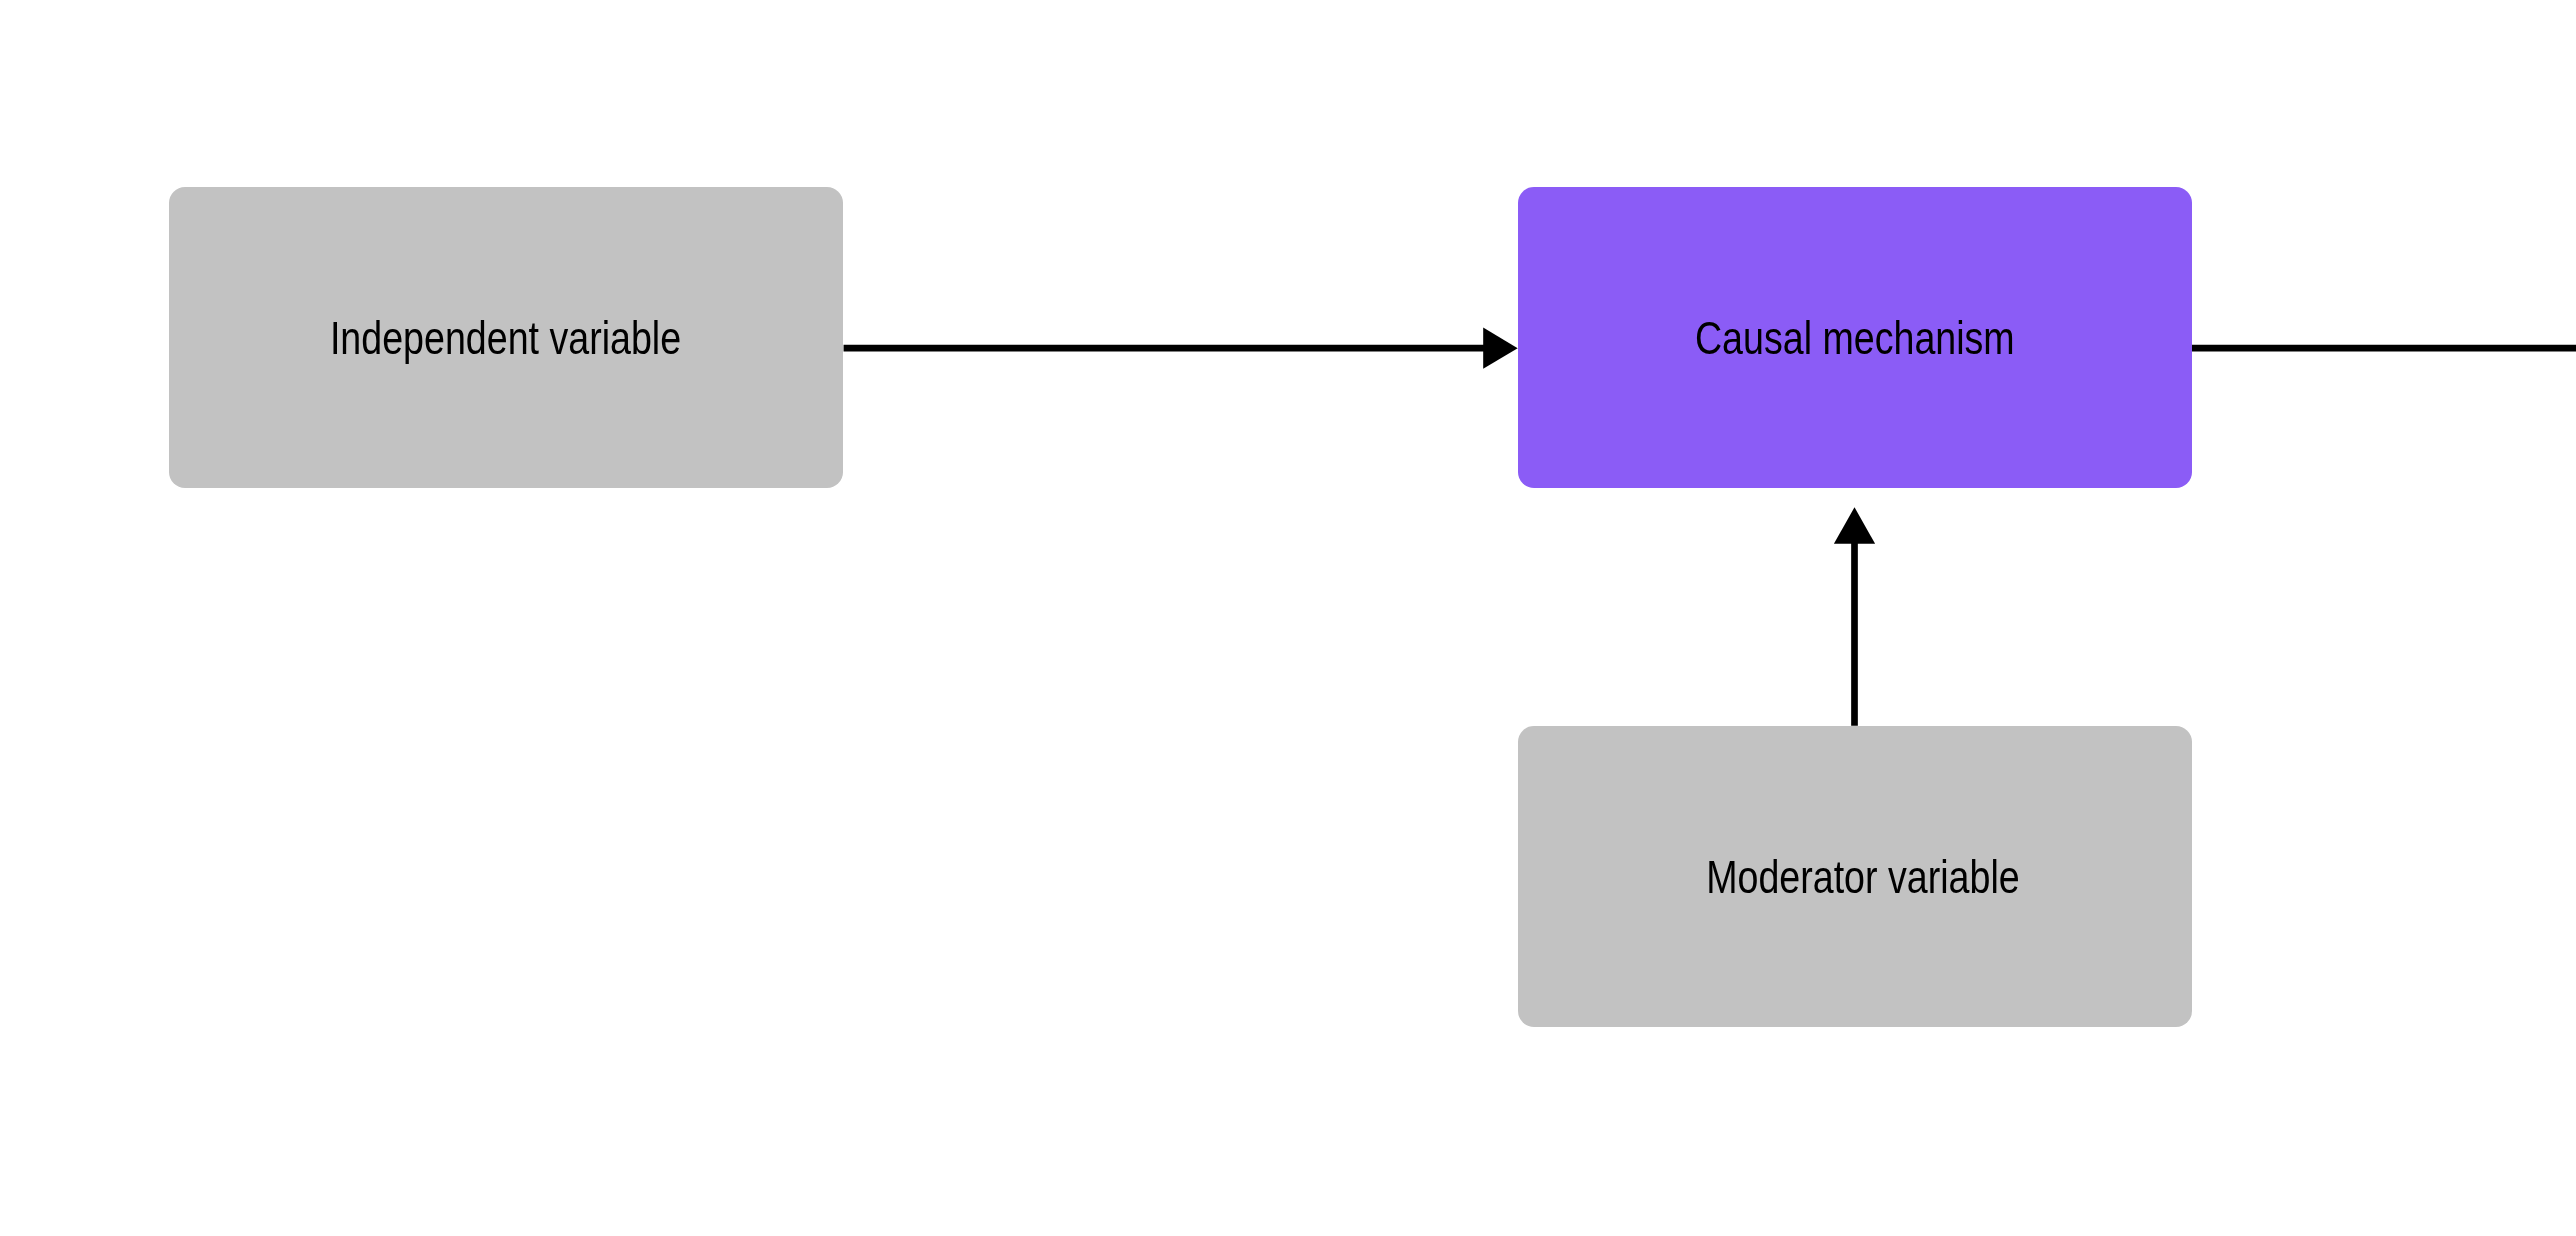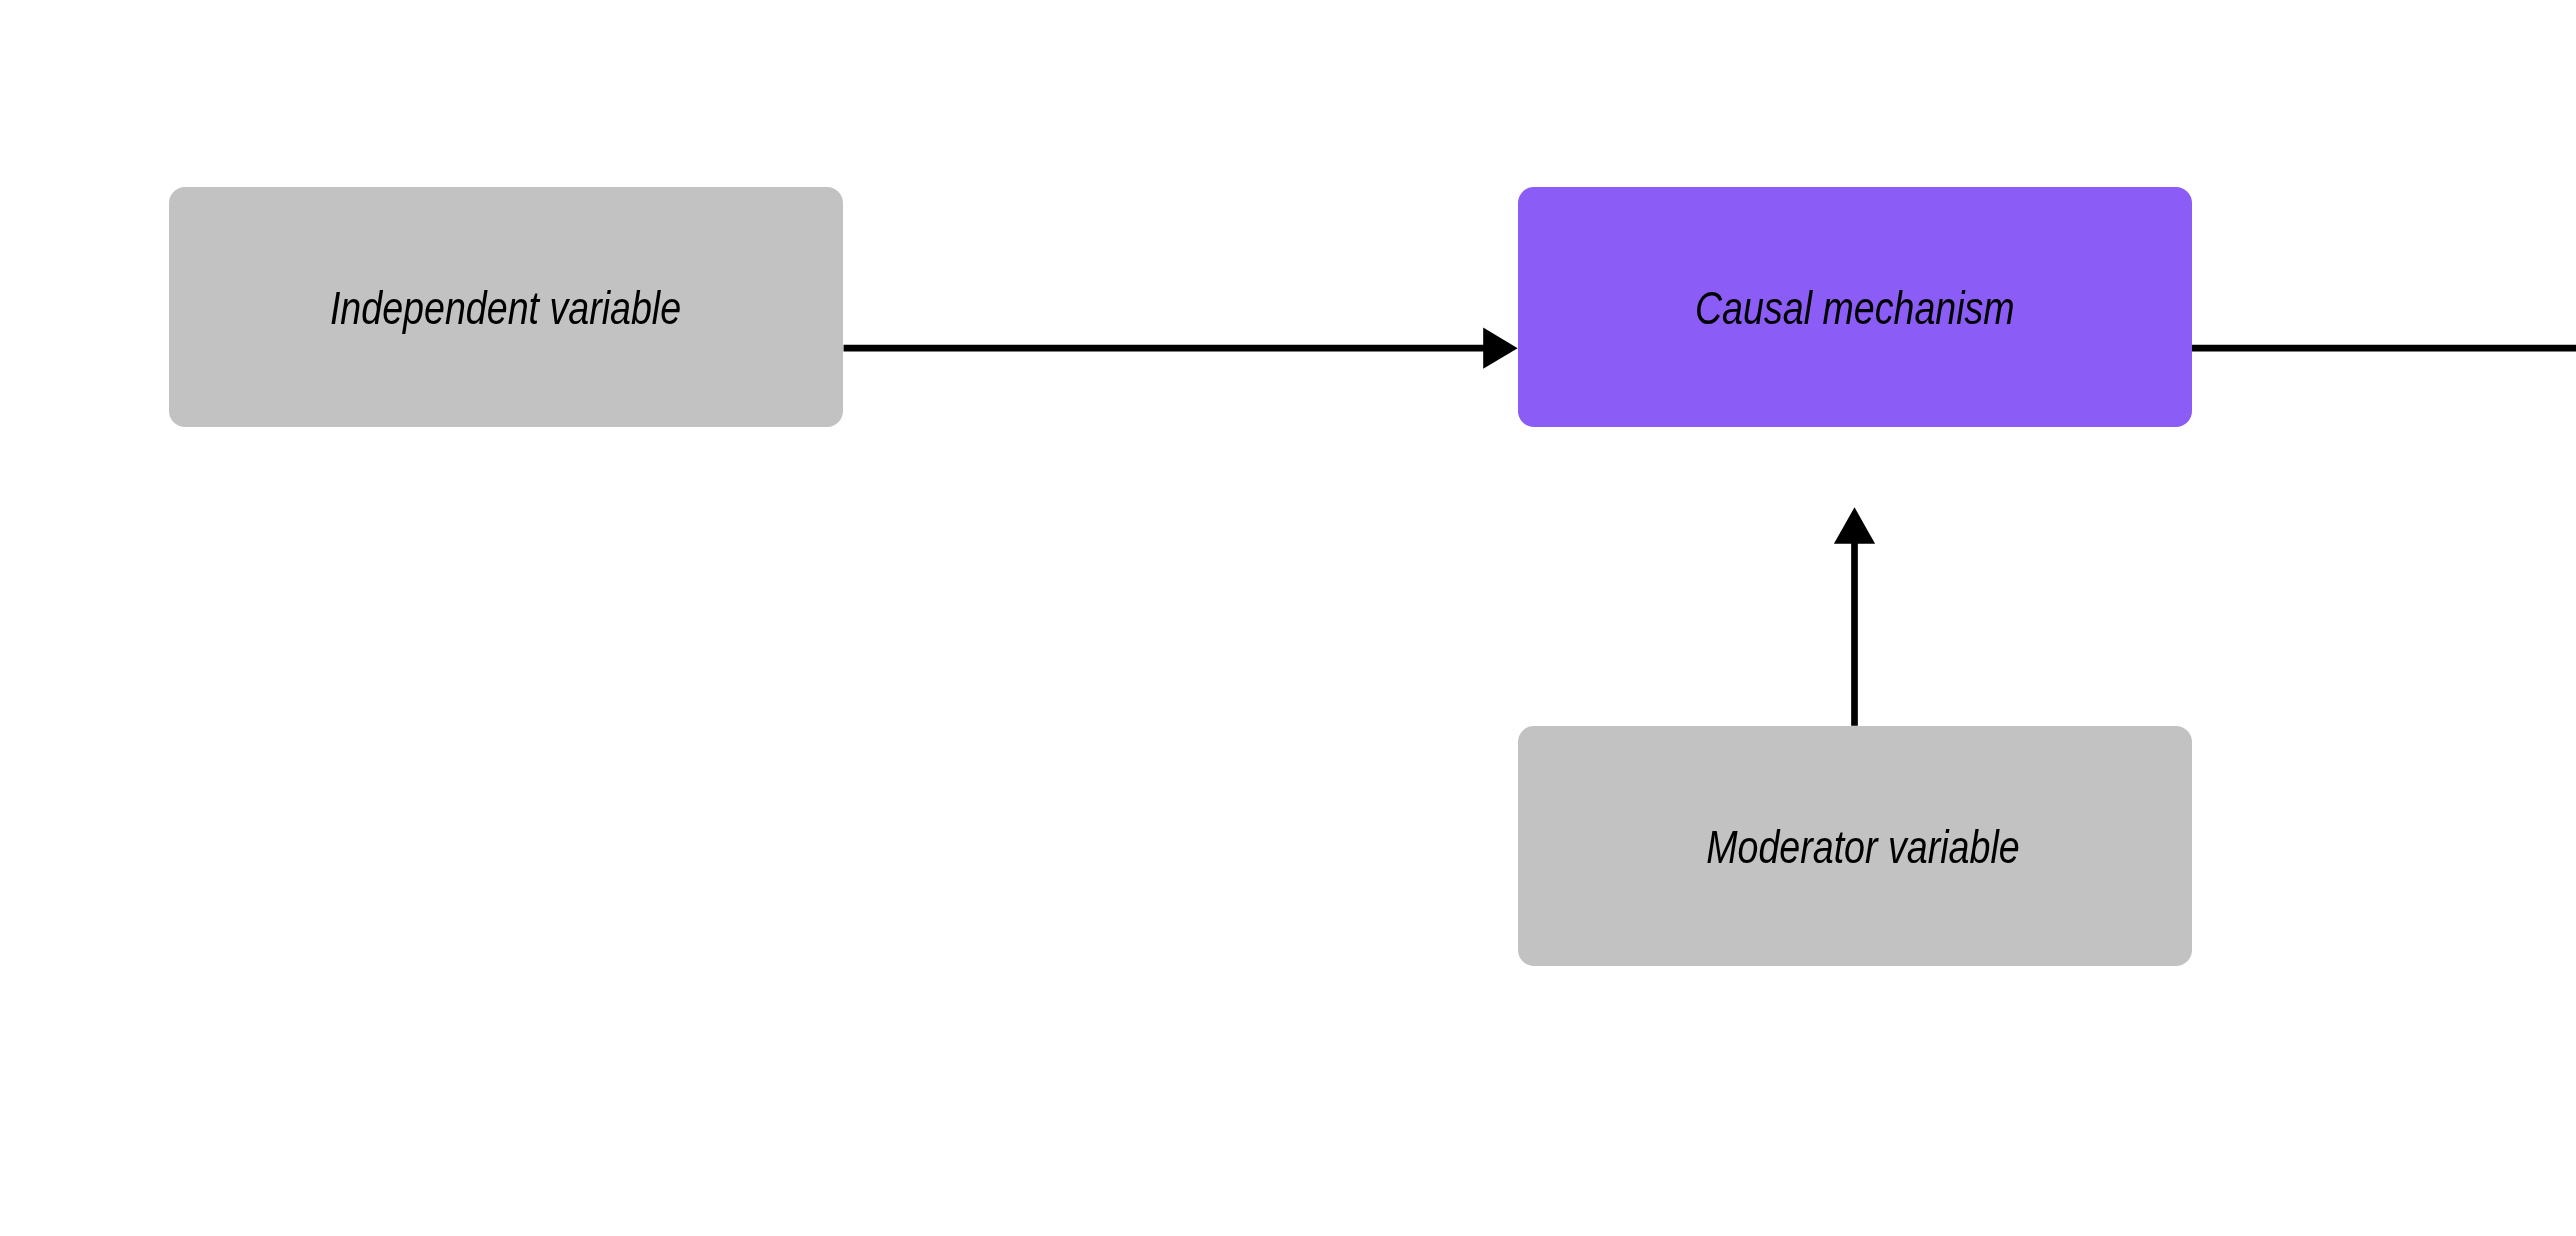--- a/index.html
+++ b/index.html
@@ -17,27 +17,26 @@
   #canvas {
     position: relative;
     width: 3709px;
     height: 1236px;
     background: #ffffff;
   }
   .node {
     position: absolute;
     box-sizing: border-box;
     width: 674px;
-    height: 240px;
+    height: 301px;
     border-radius: 16px;
     display: flex;
     align-items: center;
     justify-content: center;
     text-align: center;
-    font-style: italic;
   }
   .node-label {
     font-family: "Liberation Sans Narrow", "Liberation Sans", "DejaVu Sans", sans-serif;
     font-size: 47px;
     font-weight: 400;
     line-height: 1;
     color: #000000;
     letter-spacing: 0px;
     transform: scaleX(0.80);
     transform-origin: center center;

